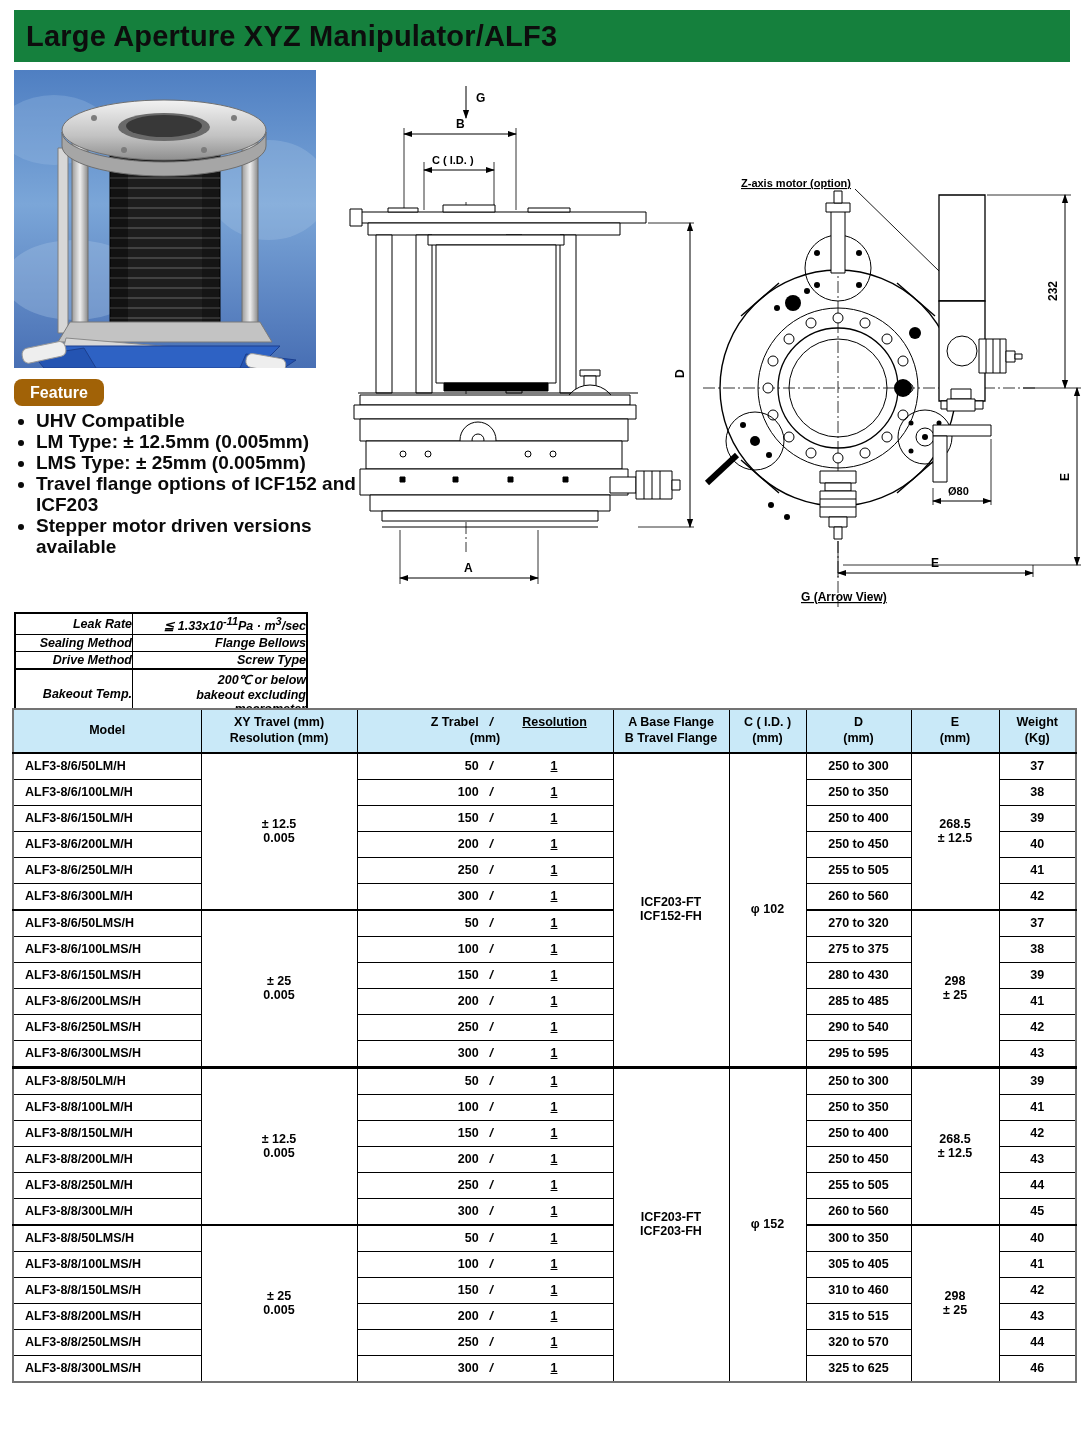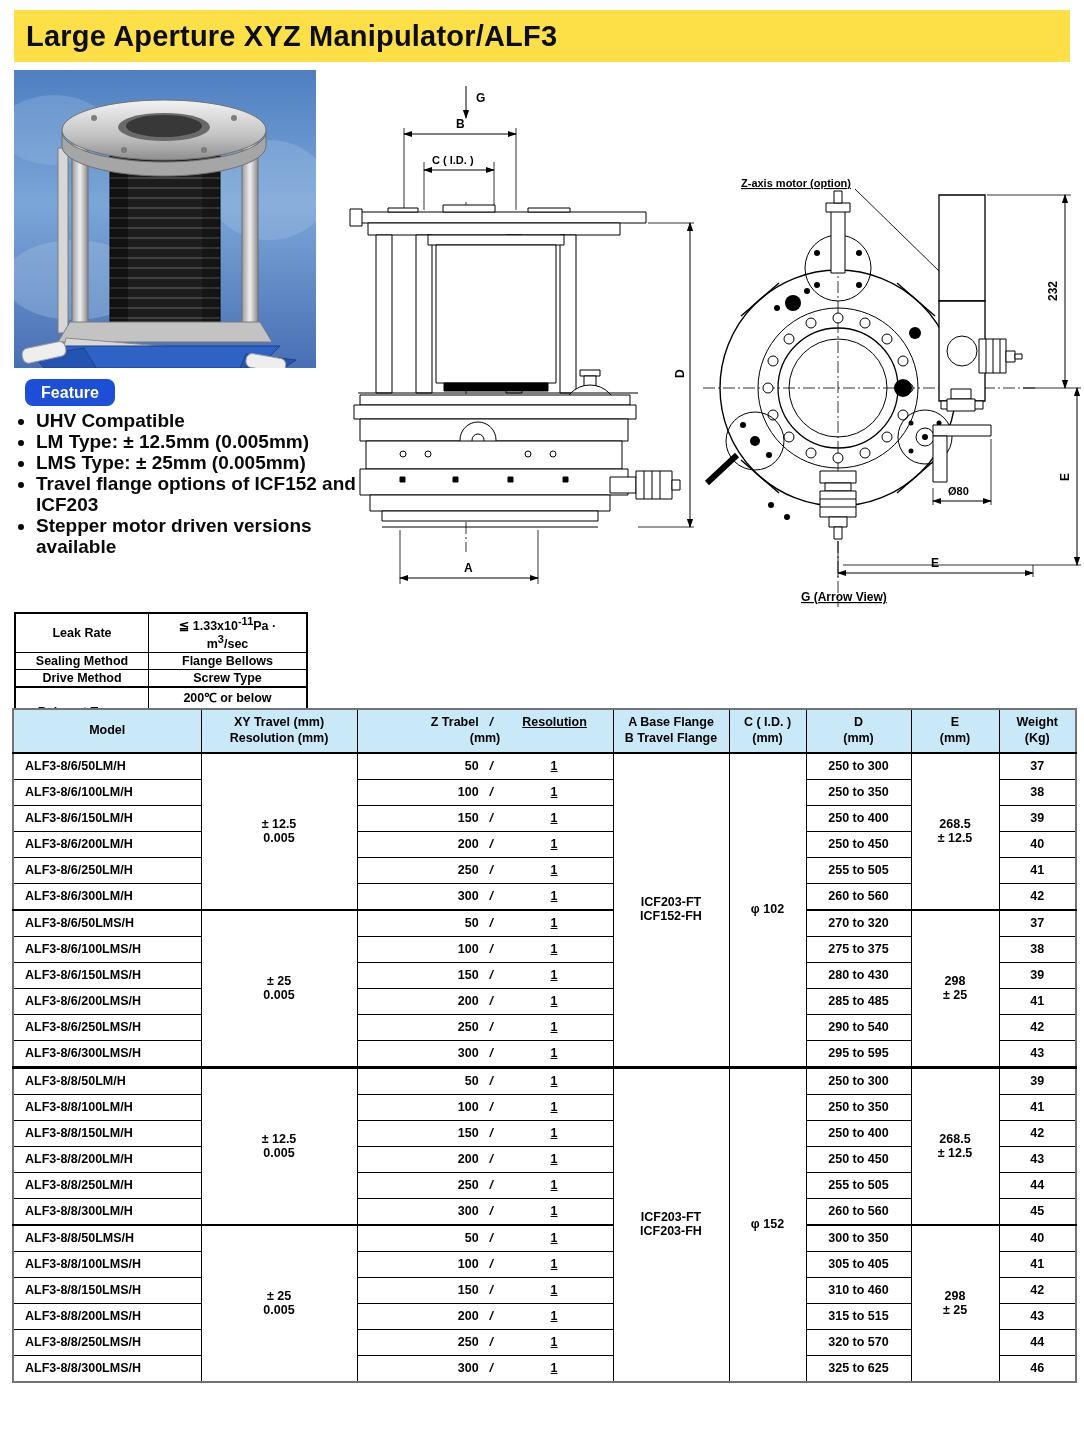--- a/index.html
+++ b/index.html
@@ -1,33 +1,33 @@
 <!DOCTYPE html>
 <html><head>
 <meta charset="utf-8">
 <style>
   html,body{margin:0;padding:0;background:#fff;}
   .page{position:relative;width:1084px;height:1437px;background:#fff;font-family:"Liberation Sans",sans-serif;color:#000;overflow:hidden;}
 
   
-  .title-bar{position:absolute;left:14px;top:10px;width:1056px;height:52px;background:#fde047;display:flex;align-items:center;}
+  .title-bar{position:absolute;left:14px;top:10px;width:1056px;height:52px;background:#15803d;display:flex;align-items:center;}
   .title-bar h1{margin:0 0 0 12px;font-size:29px;font-weight:bold;color:#0d0d0d;letter-spacing:.2px;}
 
   
   .photo{position:absolute;left:14px;top:70px;width:302px;height:298px;}
 
   
-  .feature-badge{position:absolute;left:25px;top:379px;width:90px;height:27px;background:#1d4ed8;border-radius:8px;color:#fff;font-weight:bold;font-size:16px;display:flex;align-items:center;justify-content:center;}
+  .feature-badge{position:absolute;left:14px;top:379px;width:90px;height:27px;background:#a16207;border-radius:8px;color:#fff;font-weight:bold;font-size:16px;display:flex;align-items:center;justify-content:center;}
   .features{position:absolute;left:18px;top:410px;width:360px;}
   .features ul{margin:0;padding-left:18px;list-style:disc;}
   .features li{font-size:19px;font-weight:bold;line-height:21px;color:#0a0a0a;}
 
   
   .spec-table{position:absolute;left:14px;top:612px;border-collapse:collapse;width:294px;font-size:12.5px;font-weight:bold;border:2px solid #000;}
-  .spec-table td{border:1px solid #000;text-align:center;padding:1px 8px;}
+  .spec-table td{border:1px solid #000;text-align:right;padding:1px 0;font-style:italic;}
   .spec-table td.lbl{width:116px;}
   .spec-table .row-bake td{border-top-width:2px;}
   .spec-table sup{font-size:11px;}
 
   
   .front-view{position:absolute;left:348px;top:82px;}
   .top-view{position:absolute;left:703px;top:173px;}
   .draw-label{font-family:"Liberation Sans",sans-serif;font-size:12px;font-weight:bold;fill:#000;}
   .draw-label-sm{font-family:"Liberation Sans",sans-serif;font-size:11px;font-weight:bold;fill:#000;}
   svg line,svg rect,svg circle,svg path,svg polyline,svg ellipse{vector-effect:non-scaling-stroke;}

